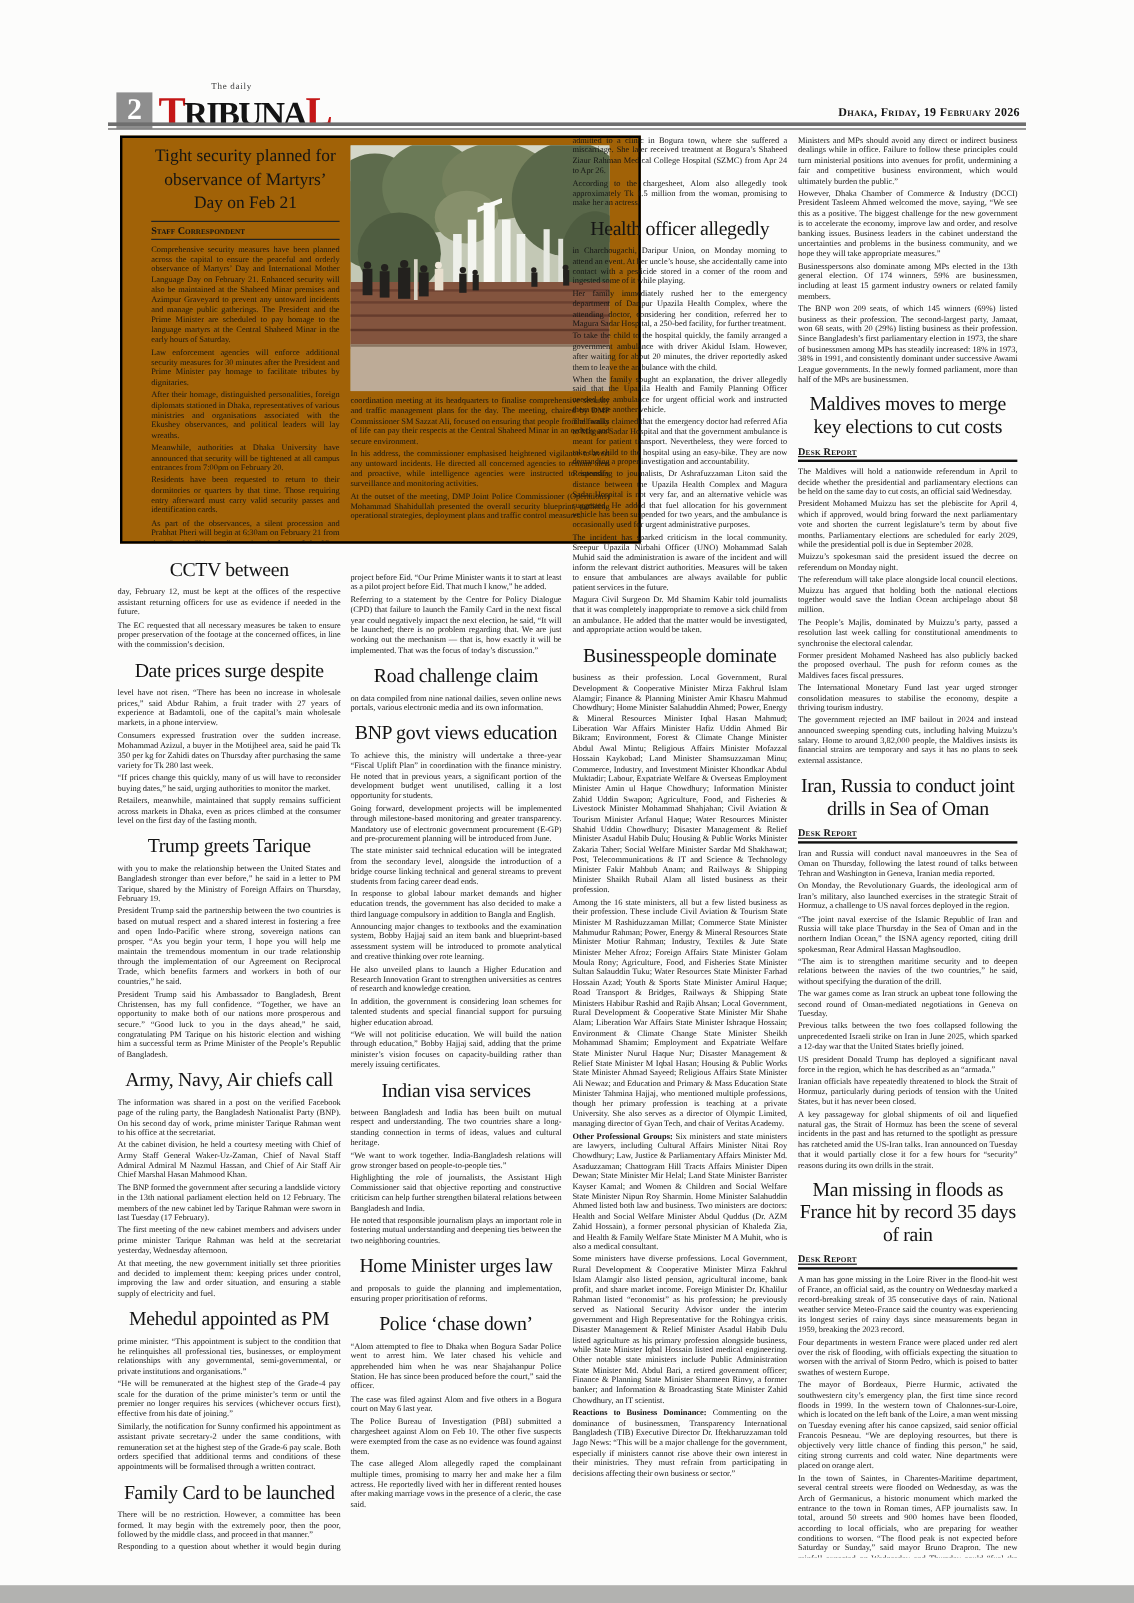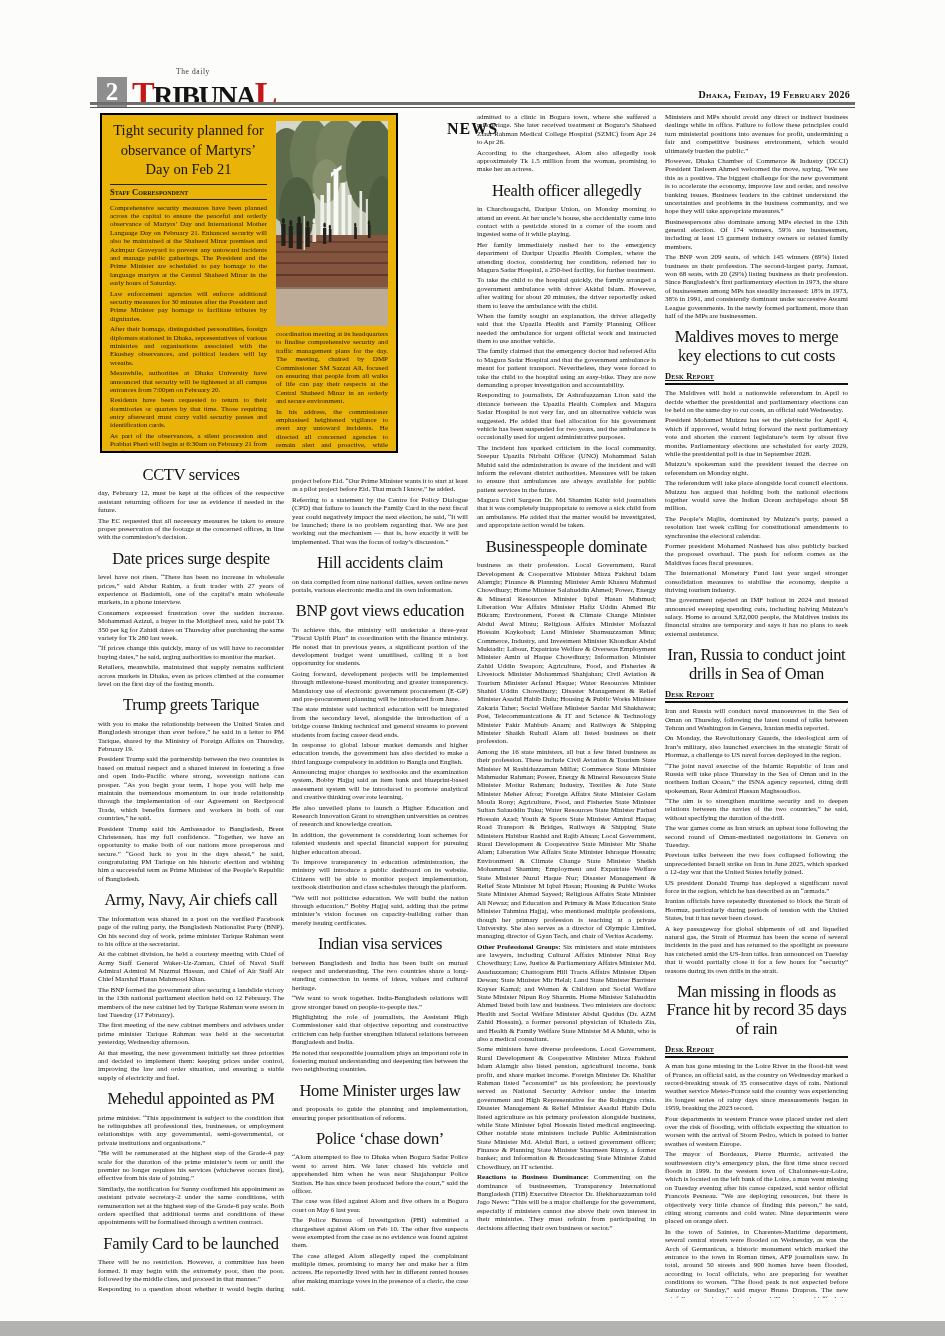--- a/index.html
+++ b/index.html
@@ -29,23 +29,23 @@
   #colD{left:665px;top:113px;width:183px;height:1185px;}
 
   .para{font-size:7px;line-height:1.2;text-align:justify;margin:0 0 2px 0;word-spacing:-.2px;}
   .para b{font-weight:bold;}
   .shead{font-size:16.5px;font-weight:400;text-align:center;line-height:1.12;
          margin:8px 0 5px;letter-spacing:-.3px;}
   .byline{font-variant:small-caps;font-weight:bold;font-size:8.5px;letter-spacing:.2px;
           border-bottom:2px solid #111;padding:1px 0 2px;margin:1px 0 4px;text-decoration:underline;}
 
   
-  .leadbox{position:absolute;left:100px;top:113px;width:298px;height:340px;
-           border:2px solid #000;box-sizing:border-box;padding:6px 8px;
-           display:flex;gap:9px;overflow:hidden;background:#eab308;}
+  .leadbox{position:absolute;left:100px;top:113px;width:434px;height:340px;
+           border:2px solid #000;box-sizing:border-box;padding:6px 24px;
+           display:flex;gap:9px;overflow:hidden;background:#a16207;}
   .leadbox .lcol{width:157px;flex:none;}
   .leadbox .rcol{flex:1;min-width:0;}
   .lead-hl{font-size:14.5px;font-weight:400;text-align:center;line-height:1.35;margin:0 0 4px;}
   .lead-by{font-variant:small-caps;font-weight:bold;font-size:8.5px;border-bottom:1px solid #222;
            border-top:1px solid #222;padding:2px 0;margin:0 0 4px;}
   .photo{width:100%;height:205px;display:block;margin:0 0 4px 0;}
 
   .botbar{position:absolute;left:0;top:1321px;width:945px;height:15px;background:#b2b2b0;}
 </style>
 </head>
@@ -128,21 +128,21 @@
       </svg>
       <div>
           <p class="para">coordination meeting at its headquarters to finalise comprehensive security and traffic management plans for the day. The meeting, chaired by DMP Commissioner SM Sazzat Ali, focused on ensuring that people from all walks of life can pay their respects at the Central Shaheed Minar in an orderly and secure environment.</p>
           <p class="para">In his address, the commissioner emphasised heightened vigilance to avert any untoward incidents. He directed all concerned agencies to remain alert and proactive, while intelligence agencies were instructed to intensify surveillance and monitoring activities.</p>
           <p class="para">At the outset of the meeting, DMP Joint Police Commissioner (Operations) Mohammad Shahidullah presented the overall security blueprint, outlining operational strategies, deployment plans and traffic control measures.</p>
         </div>
     </div>
   </div>
 
   <div id="colA" class="col">
-      <div class="shead">CCTV services</div>
+      <div class="shead">CCTV between</div>
       <p class="para">day, February 12, must be kept at the offices of the respective assistant returning officers for use as evidence if needed in the future.</p>
       <p class="para">The EC requested that all necessary measures be taken to ensure proper preservation of the footage at the concerned offices, in line with the commission’s decision.</p>
       <div class="shead">Date prices surge despite</div>
       <p class="para">level have not risen. “There has been no increase in wholesale prices,” said Abdur Rahim, a fruit trader with 27 years of experience at Badamtoli, one of the capital’s main wholesale markets, in a phone interview.</p>
       <p class="para">Consumers expressed frustration over the sudden increase. Mohammad Azizul, a buyer in the Motijheel area, said he paid Tk 350 per kg for Zahidi dates on Thursday after purchasing the same variety for Tk 280 last week.</p>
       <p class="para">“If prices change this quickly, many of us will have to reconsider buying dates,” he said, urging authorities to monitor the market.</p>
       <p class="para">Retailers, meanwhile, maintained that supply remains sufficient across markets in Dhaka, even as prices climbed at the consumer level on the first day of the fasting month.</p>
       <div class="shead">Trump greets Tarique</div>
       <p class="para">with you to make the relationship between the United States and Bangladesh stronger than ever before,” he said in a letter to PM Tarique, shared by the Ministry of Foreign Affairs on Thursday, February 19.</p>
       <p class="para">President Trump said the partnership between the two countries is based on mutual respect and a shared interest in fostering a free and open Indo-Pacific where strong, sovereign nations can prosper. “As you begin your term, I hope you will help me maintain the tremendous momentum in our trade relationship through the implementation of our Agreement on Reciprocal Trade, which benefits farmers and workers in both of our countries,” he said.</p>
@@ -157,31 +157,30 @@
       <p class="para">prime minister. “This appointment is subject to the condition that he relinquishes all professional ties, businesses, or employment relationships with any governmental, semi-governmental, or private institutions and organisations.”</p>
       <p class="para">“He will be remunerated at the highest step of the Grade-4 pay scale for the duration of the prime minister’s term or until the premier no longer requires his services (whichever occurs first), effective from his date of joining.”</p>
       <p class="para">Similarly, the notification for Sunny confirmed his appointment as assistant private secretary-2 under the same conditions, with remuneration set at the highest step of the Grade-6 pay scale. Both orders specified that additional terms and conditions of these appointments will be formalised through a written contract.</p>
       <div class="shead">Family Card to be launched</div>
       <p class="para">There will be no restriction. However, a committee has been formed. It may begin with the extremely poor, then the poor, followed by the middle class, and proceed in that manner.”</p>
       <p class="para">Responding to a question about whether it would begin during Ramadan, the minister said it would be launched as a pilot</p>
     </div>
   <div id="colB" class="col">
       <p class="para">project before Eid. “Our Prime Minister wants it to start at least as a pilot project before Eid. That much I know,” he added.</p>
       <p class="para">Referring to a statement by the Centre for Policy Dialogue (CPD) that failure to launch the Family Card in the next fiscal year could negatively impact the next election, he said, “It will be launched; there is no problem regarding that. We are just working out the mechanism — that is, how exactly it will be implemented. That was the focus of today’s discussion.”</p>
-      <div class="shead">Hill accidents claim</div>
+      <div class="shead">Road challenge claim</div>
       <p class="para">on data compiled from nine national dailies, seven online news portals, various electronic media and its own information.</p>
       <div class="shead">BNP govt views education</div>
       <p class="para">To achieve this, the ministry will undertake a three-year “Fiscal Uplift Plan” in coordination with the finance ministry. He noted that in previous years, a significant portion of the development budget went unutilised, calling it a lost opportunity for students.</p>
       <p class="para">Going forward, development projects will be implemented through milestone-based monitoring and greater transparency. Mandatory use of electronic government procurement (E-GP) and pre-procurement planning will be introduced from June.</p>
       <p class="para">The state minister said technical education will be integrated from the secondary level, alongside the introduction of a bridge course linking technical and general streams to prevent students from facing career dead ends.</p>
       <p class="para">In response to global labour market demands and higher education trends, the government has also decided to make a third language compulsory in addition to Bangla and English.</p>
       <p class="para">Announcing major changes to textbooks and the examination system, Bobby Hajjaj said an item bank and blueprint-based assessment system will be introduced to promote analytical and creative thinking over rote learning.</p>
       <p class="para">He also unveiled plans to launch a Higher Education and Research Innovation Grant to strengthen universities as centres of research and knowledge creation.</p>
       <p class="para">In addition, the government is considering loan schemes for talented students and special financial support for pursuing higher education abroad.</p>
-      <p class="para">To improve transparency in education administration, the ministry will introduce a public dashboard on its website. Citizens will be able to monitor project implementation, textbook distribution and class schedules through the platform.</p>
       <p class="para">“We will not politicise education. We will build the nation through education,” Bobby Hajjaj said, adding that the prime minister’s vision focuses on capacity-building rather than merely issuing certificates.</p>
       <div class="shead">Indian visa services</div>
       <p class="para">between Bangladesh and India has been built on mutual respect and understanding. The two countries share a long-standing connection in terms of ideas, values and cultural heritage.</p>
       <p class="para">“We want to work together. India-Bangladesh relations will grow stronger based on people-to-people ties.”</p>
       <p class="para">Highlighting the role of journalists, the Assistant High Commissioner said that objective reporting and constructive criticism can help further strengthen bilateral relations between Bangladesh and India.</p>
       <p class="para">He noted that responsible journalism plays an important role in fostering mutual understanding and deepening ties between the two neighboring countries.</p>
       <div class="shead">Home Minister urges law</div>
       <p class="para">and proposals to guide the planning and implementation, ensuring proper prioritisation of reforms.</p>
       <div class="shead">Police ‘chase down’</div>
       <p class="para">“Alom attempted to flee to Dhaka when Bogura Sadar Police went to arrest him. We later chased his vehicle and apprehended him when he was near Shajahanpur Police Station. He has since been produced before the court,” said the officer.</p>

